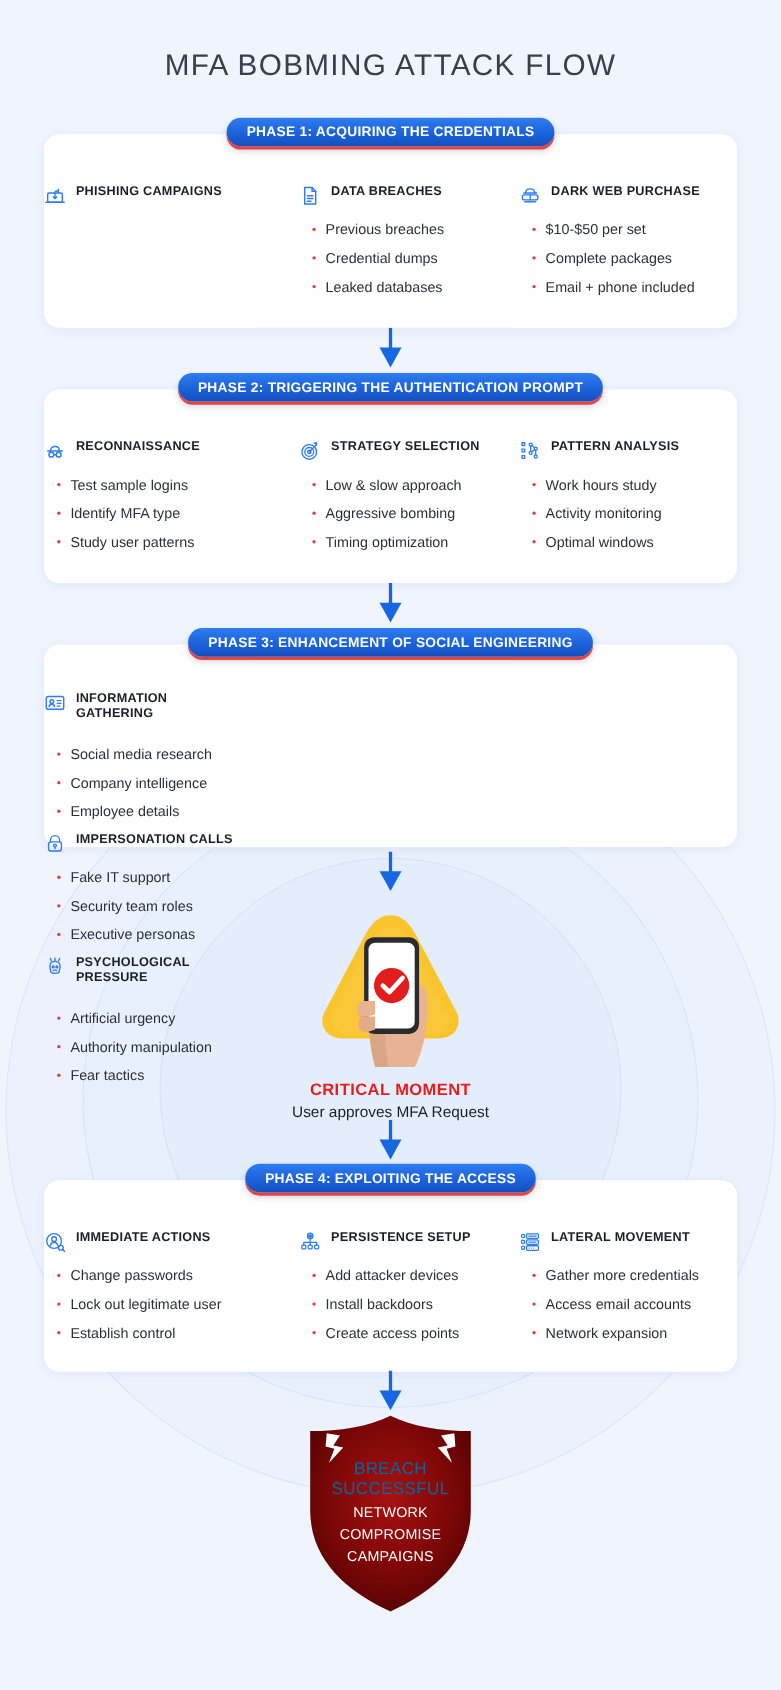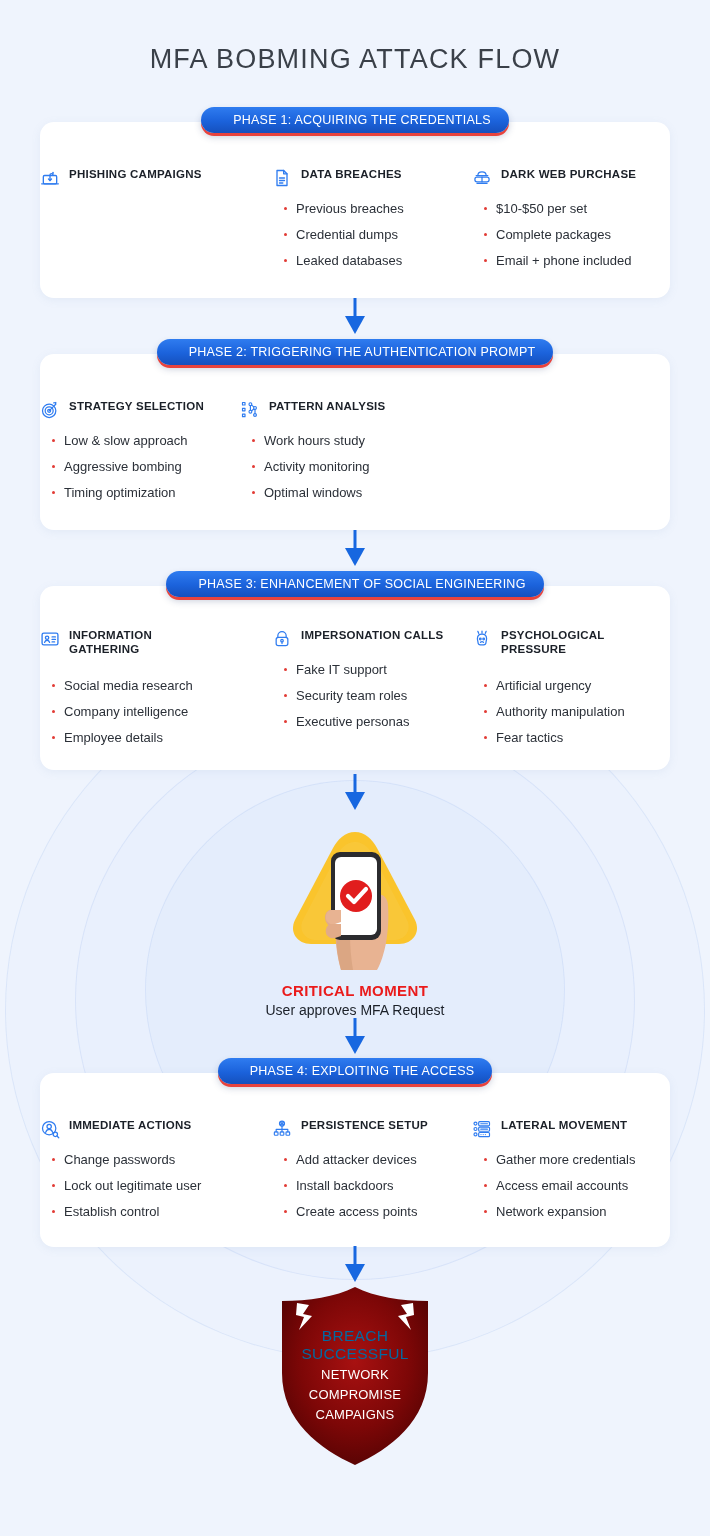--- a/index.html
+++ b/index.html
@@ -46,26 +46,26 @@
     border-radius: 14px;
     box-shadow: 0 2px 10px rgba(120,145,190,0.10);
   }
   .badge-wrap {
     position: absolute; left: 0; top: -15px; width: 630px;
     text-align: center; z-index: 5;
   }
   .badge {
     display: inline-block;
     position: relative;
-    padding: 6px 18px 6px 32px;
+    padding: 6px 18px 6px 18px;
     border-radius: 16px;
     background: linear-gradient(180deg, #2f7cf0 0%, #1b62db 55%, #1550bd 100%);
     color: #ffffff;
     font-size: 12.5px;
-    font-weight: normal;
+    font-weight: bold;
     letter-spacing: 0.25px;
     white-space: nowrap;
     box-shadow: 0 3px 0 0 #e8433d, 0 4px 7px rgba(40,60,110,0.25);
   }
 
   .cols { position: absolute; left: 0; top: 0; width: 630px; display: flex; }
   .col { position: relative; }
   .col.c1 { width: 232px; }
   .col.c2 { width: 200px; }
   .col.c3 { width: 198px; }
@@ -193,20 +193,39 @@
       </svg>
   </div>
 
   <div class="phase" id="ph2" style="top:354px;">
     <div class="card" style="height:176px;"></div>
     <div class="badge-wrap">
       <span class="badge">PHASE 2: TRIGGERING THE AUTHENTICATION PROMPT</span>
     </div>
     <div class="cols" style="top:45px;">
 
+      <div class="col c1">
+        <div class="head">
+          <span class="ico">
+            <svg viewBox="0 0 24 24" fill="none" stroke="#2f7cf0" stroke-width="1.6" stroke-linecap="round" stroke-linejoin="round">
+              <path d="M4 12h16"></path>
+              <path d="M7 12c.6-3.2 1.2-5 5-5s4.4 1.8 5 5"></path>
+              <circle cx="8" cy="16" r="2.6"></circle>
+              <circle cx="16" cy="16" r="2.6"></circle>
+              <path d="M10.6 16h2.8"></path>
+            </svg>
+          </span>
+          <span class="head-label">RECONNAISSANCE</span>
+        </div>
+        <ul class="items">
+          <li>Test sample logins</li>
+          <li>Identify MFA type</li>
+          <li>Study user patterns</li>
+        </ul>
+      </div>
 
       <div class="col c2">
         <div class="head">
           <span class="ico">
             <svg viewBox="0 0 24 24" fill="none" stroke="#2f7cf0" stroke-width="1.5" stroke-linecap="round" stroke-linejoin="round">
               <circle cx="11" cy="13" r="8"></circle>
               <circle cx="11" cy="13" r="4.8"></circle>
               <circle cx="11" cy="13" r="1.8"></circle>
               <path d="M11 13l8-8"></path>
               <path d="M16.5 3.5l2.5-.5-.5 2.5"></path>
@@ -251,21 +270,21 @@
         <path d="M14 0v20" stroke="#1767e0" stroke-width="3"></path>
         <path d="M4 18h20L14 36z" fill="#1767e0"></path>
       </svg>
   </div>
 
   <div class="phase" id="ph3" style="top:586px;">
     <div class="card" style="height:184px;"></div>
     <div class="badge-wrap">
       <span class="badge">PHASE 3: ENHANCEMENT OF SOCIAL ENGINEERING</span>
     </div>
-    <div class="cols" style="top:42px;">
+    <div class="cols" style="top:42px;flex-direction:column;">
 
       <div class="col c1">
         <div class="head">
           <span class="ico">
             <svg viewBox="0 0 24 24" fill="none" stroke="#2f7cf0" stroke-width="1.6" stroke-linecap="round" stroke-linejoin="round">
               <rect x="2.5" y="5" width="19" height="14" rx="2"></rect>
               <circle cx="8.5" cy="10.5" r="2"></circle>
               <path d="M5.5 16c.5-1.8 1.6-2.5 3-2.5s2.5.7 3 2.5"></path>
               <path d="M14.5 9.5h4M14.5 12.5h4M14.5 15.5h3"></path>
             </svg>

